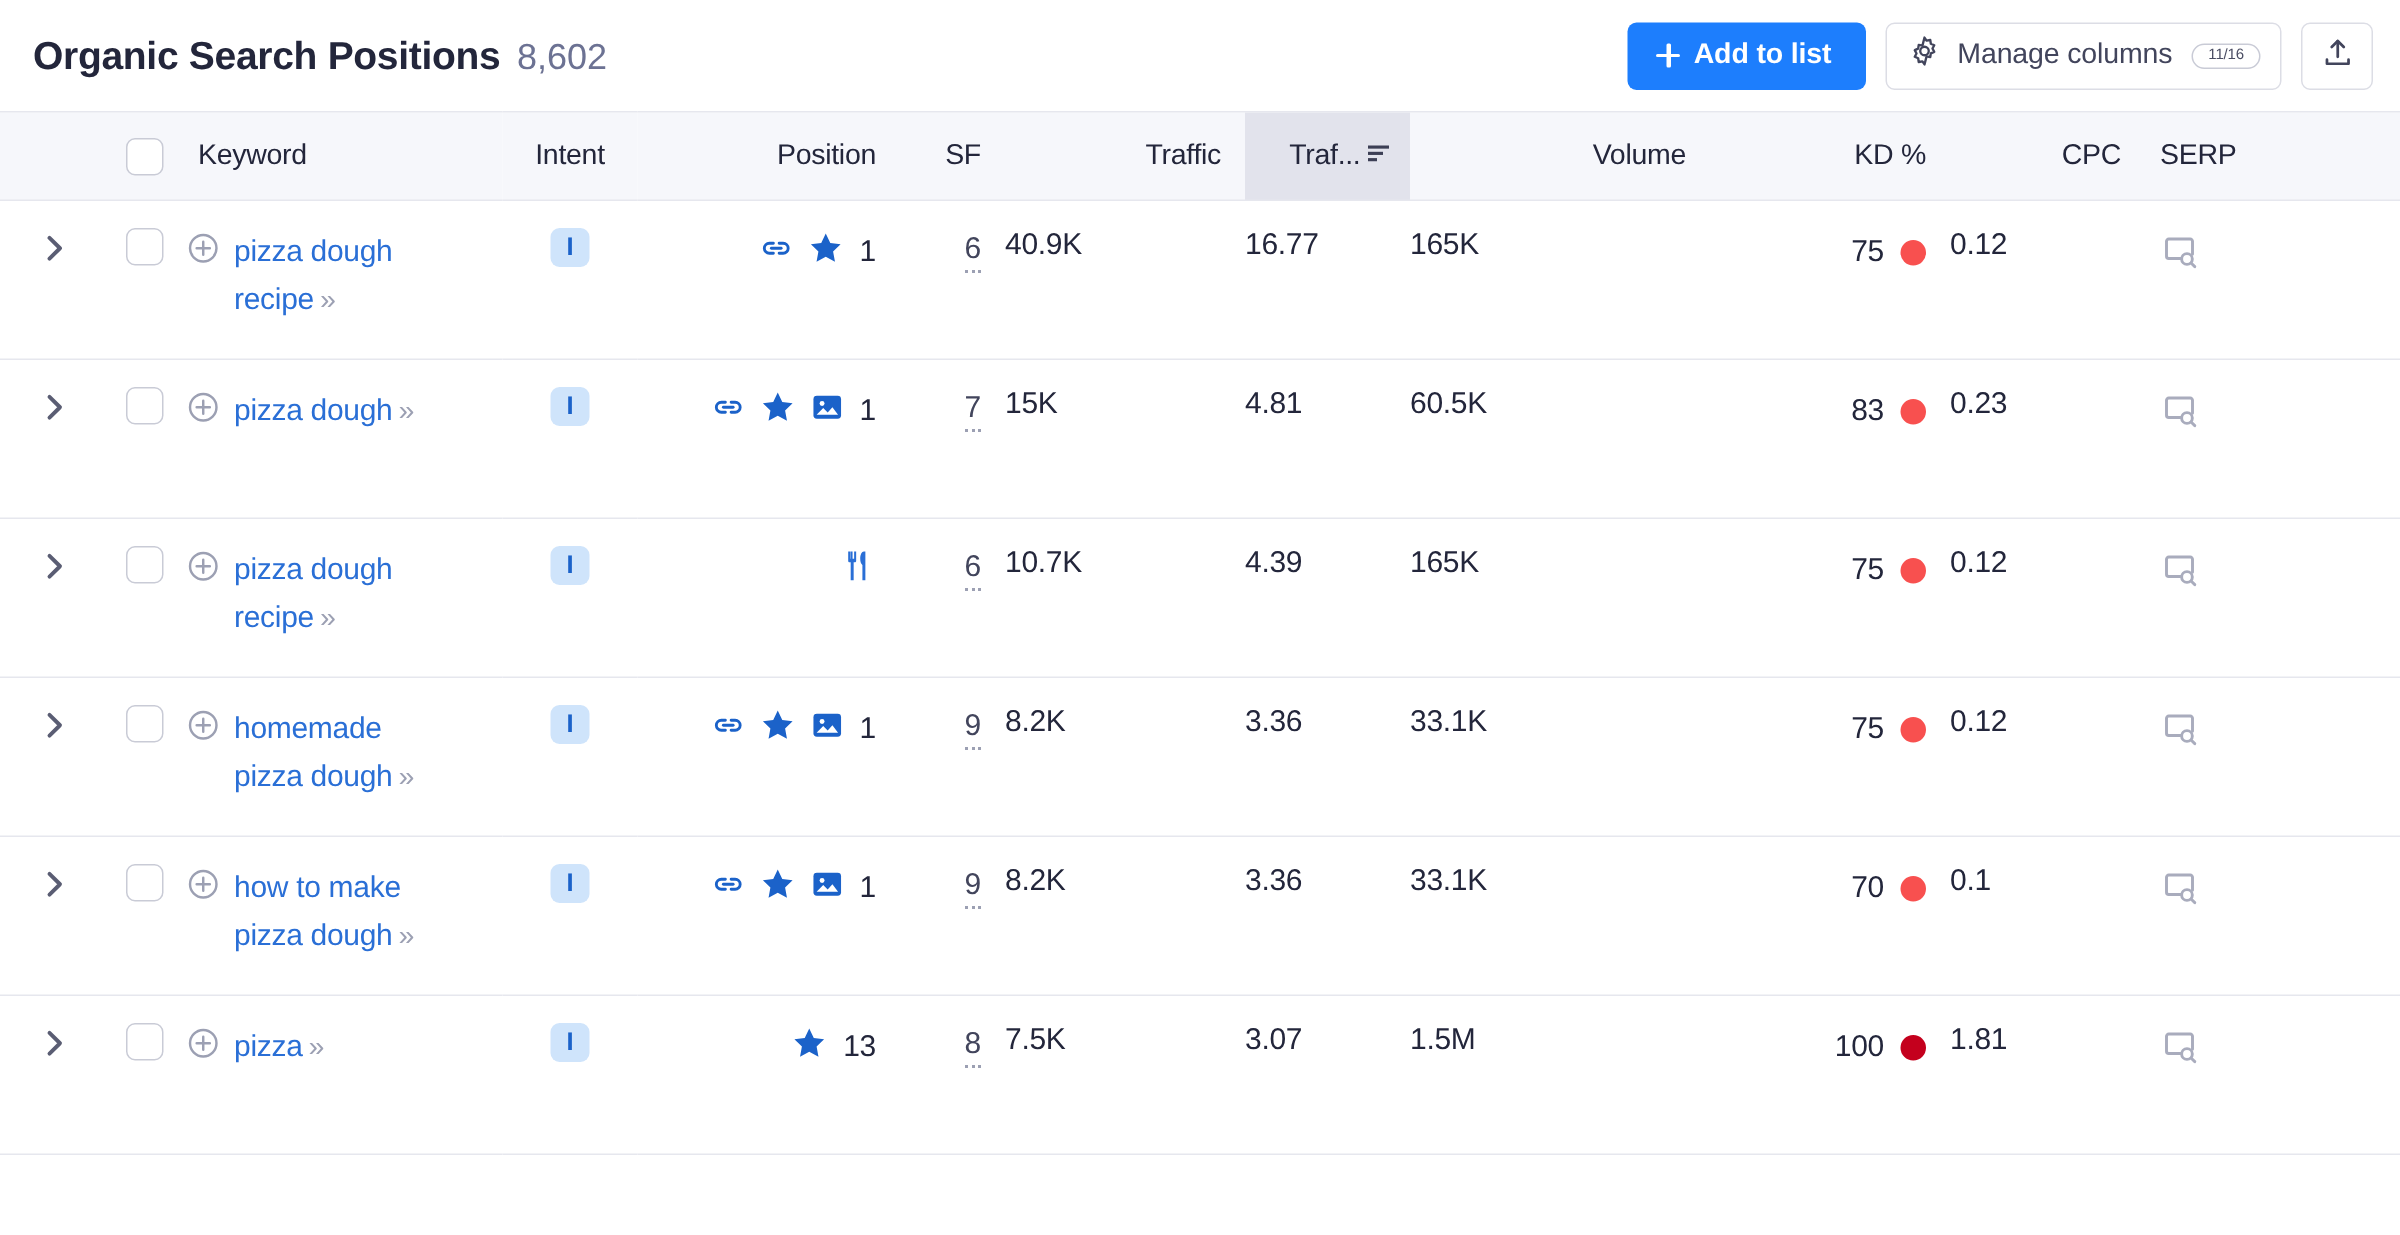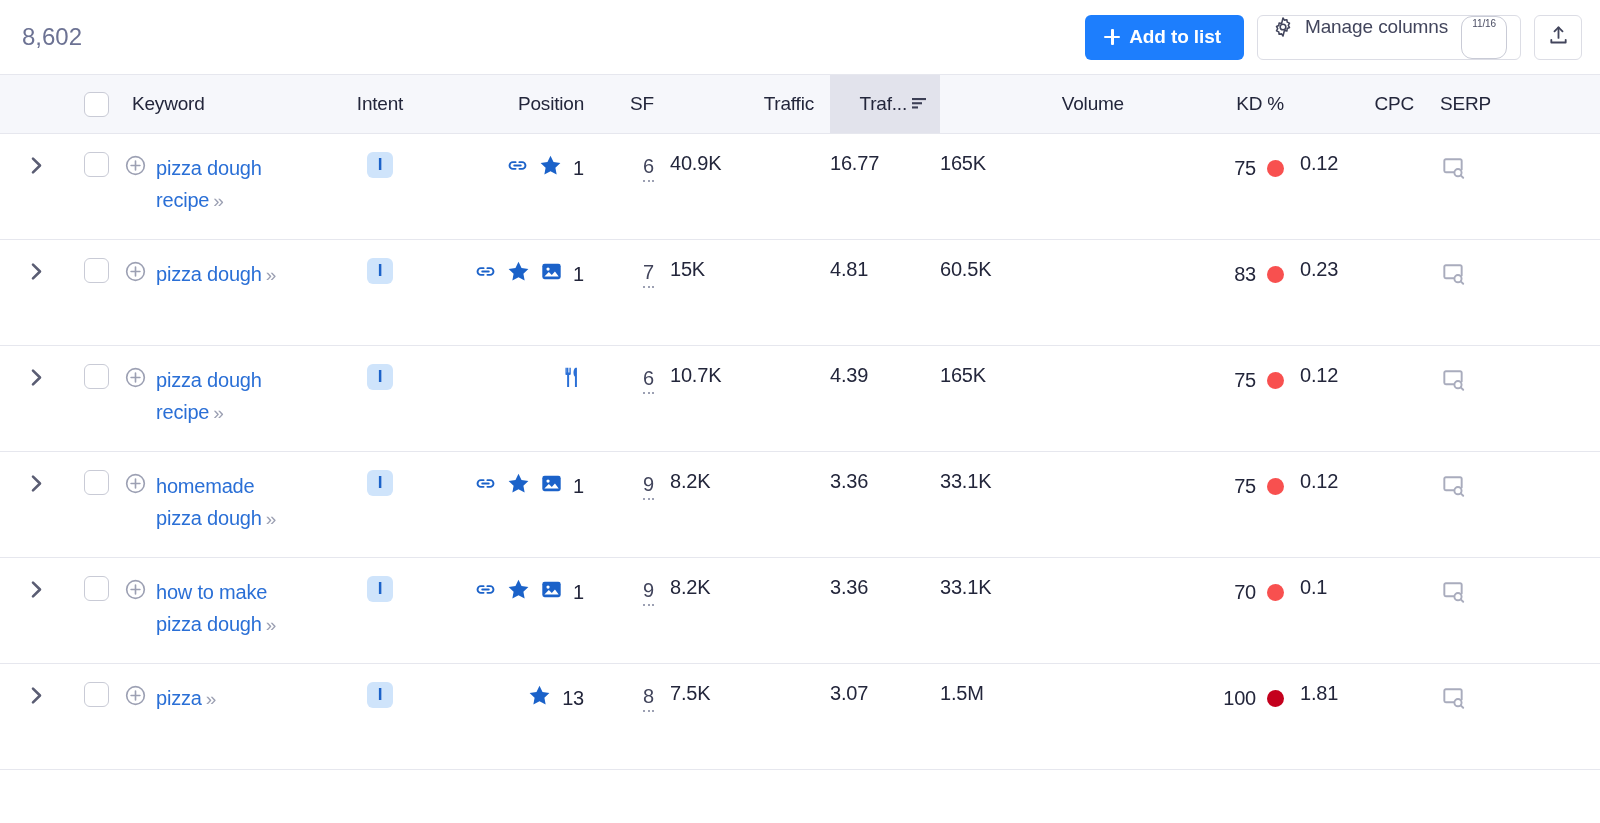--- a/index.html
+++ b/index.html
@@ -72,20 +72,21 @@
     content: "";
     position: absolute;
     background: #fff;
     border-radius: 1px;
   }
   .plus-glyph::before { left: 0; top: 7px; width: 16px; height: 2.4px; }
   .plus-glyph::after  { top: 0; left: 7px; height: 16px; width: 2.4px; }
 
   .btn-secondary {
     display: flex;
+    align-items: center;
     gap: 11px;
     background: #fff;
     border: 1px solid #dcdde5;
     border-radius: 6px;
     height: 45px;
     padding: 0 13px 0 14px;
     font-size: 19px;
     color: #42455c;
     font-family: "Liberation Sans", sans-serif;
     cursor: pointer;
@@ -279,20 +280,21 @@
     display: inline-flex;
     align-items: center;
     gap: 9px;
   }
 </style>
 </head>
 <body>
 
 <div class="topbar">
   <div class="title-wrap">
+    <span class="page-title">Organic Search Positions</span>
     <span class="page-count">8,602</span>
   </div>
 
   <div class="topbar-spacer"></div>
 
   <div class="top-actions">
     <button class="btn-primary">
       <span class="plus-glyph"></span>
       <span>Add to list</span>
     </button>

